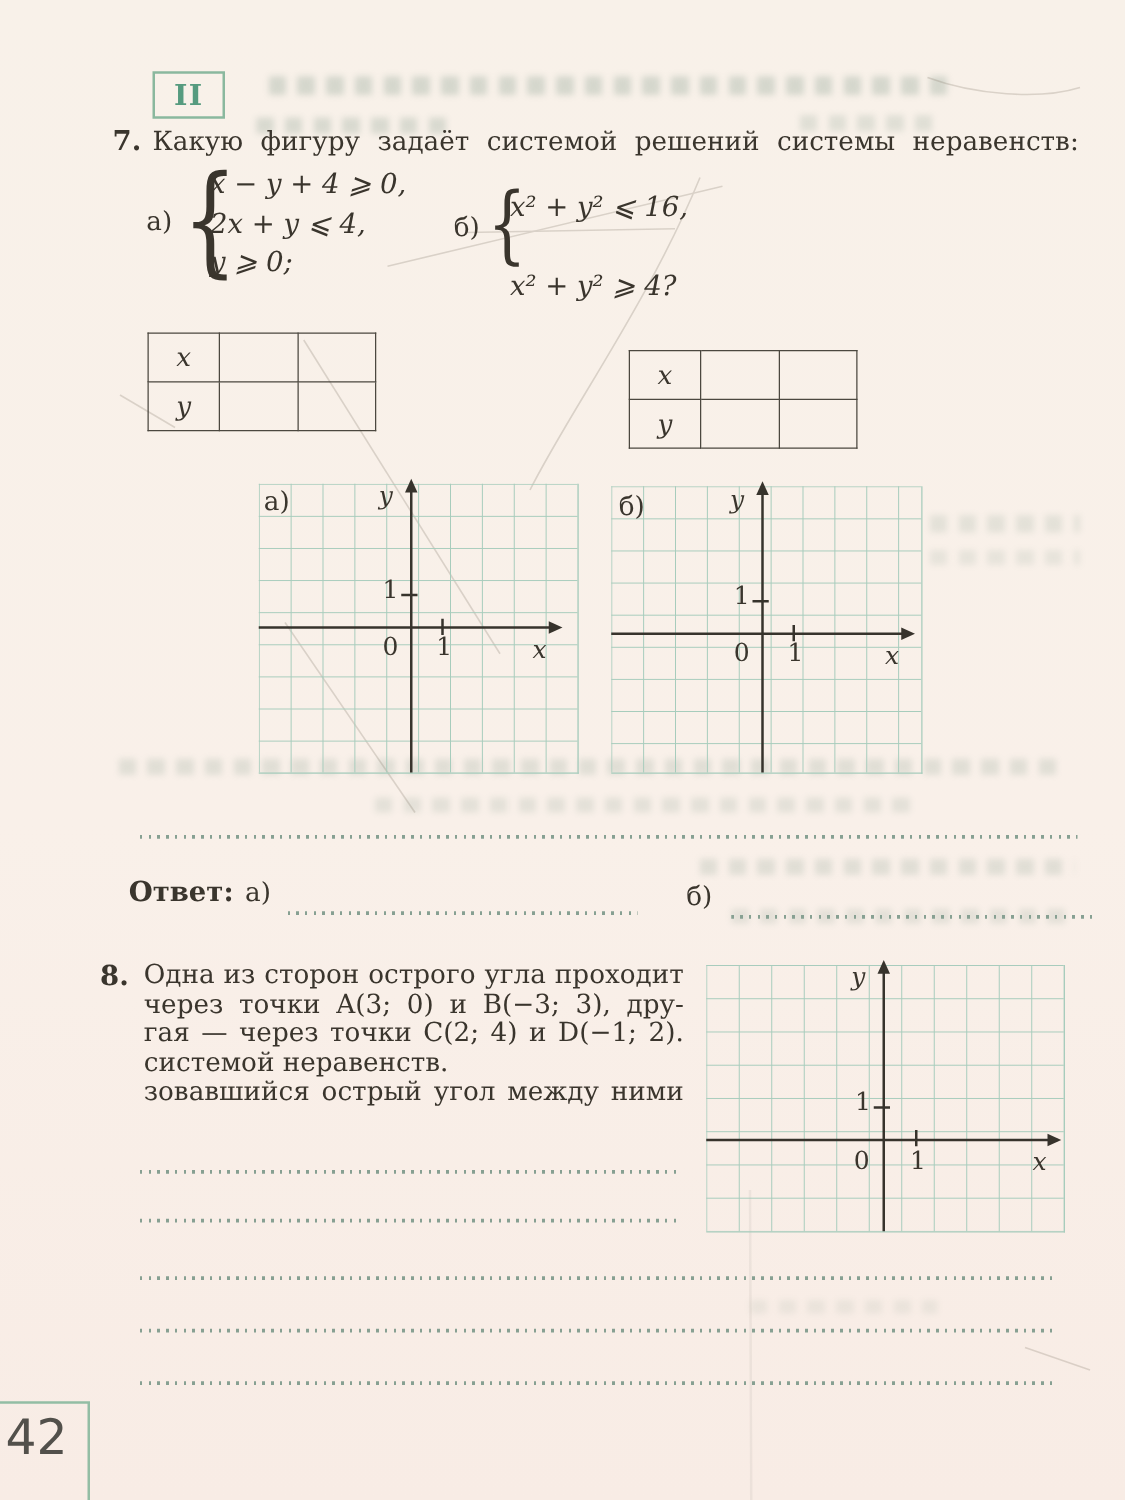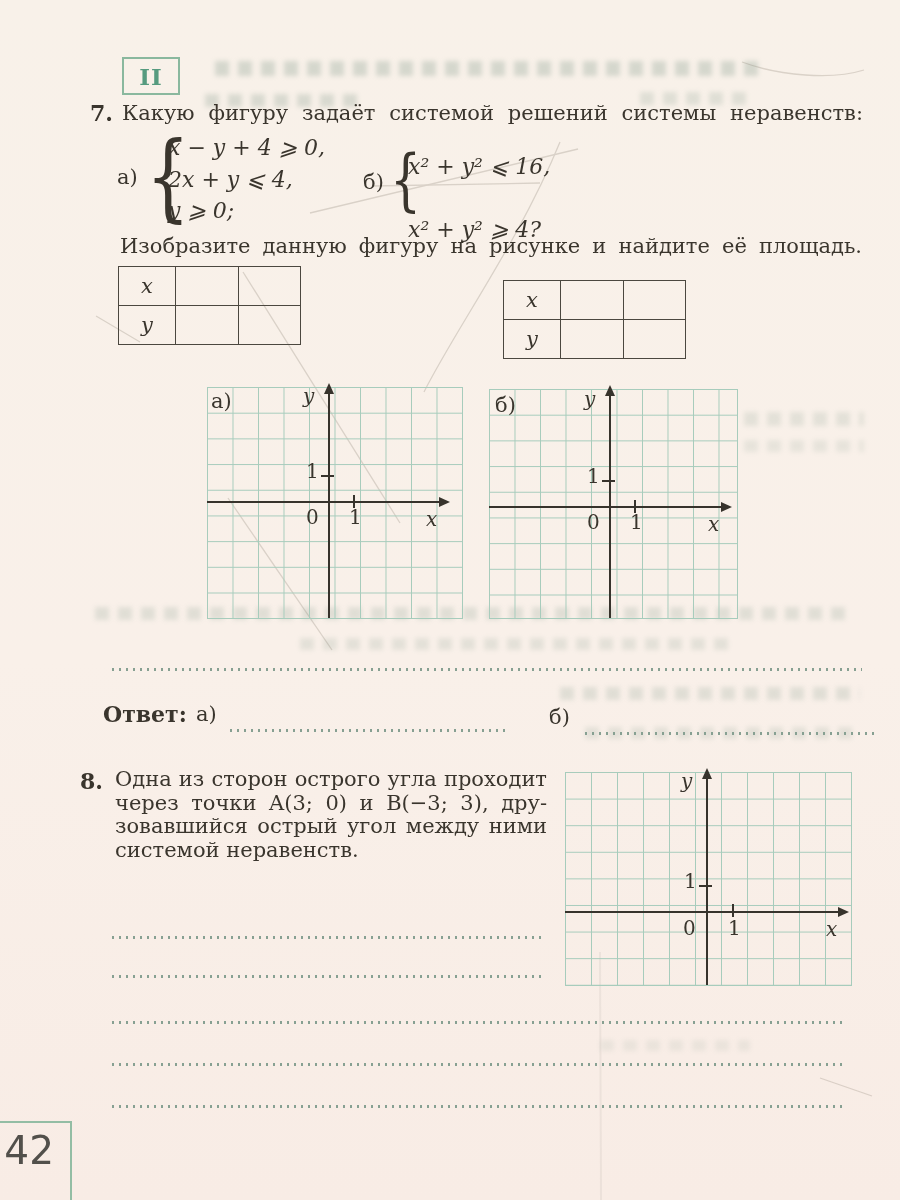--- a/index.html
+++ b/index.html
@@ -98,21 +98,20 @@
     <div class="math">y ⩾ 0;</div>
   </div>
 
   <div class="caselabel" style="left:363px;top:170px;">б)</div>
   <div class="brace" style="left:390px;top:146px;font-size:68px;"></div>
   <div class="abs" style="left:408px;top:149px;">
     <div class="math" style="line-height:36px;">x² + y² ⩽ 16,</div>
     <div class="math" style="line-height:36px;margin-top:27px;">x² + y² ⩾ 4?</div>
   </div>
 
-  <div class="stmt just" style="left:120px;top:233px;width:742px;">Изобразите данную фигуру на рисунке и найдите её площадь.</div>
 
   <table class="vtable" style="left:118px;top:266px;">
     <colgroup>
         <col style="width:57px">
         <col style="width:63px">
         <col style="width:62px">
       </colgroup>
     <tbody>
         <tr>
       <td class="lbl">x</td>
@@ -182,22 +181,23 @@
   <span class="abs bold" style="left:103px;top:701px;font-size:22px;">Ответ:</span>
   <span class="abs" style="left:196px;top:702px;font-size:21px;">а)</span>
   <div class="dotted" style="left:230px;top:729px;width:280px;"></div>
   <span class="abs" style="left:549px;top:705px;font-size:21px;">б)</span>
   <div class="dotted" style="left:585px;top:732px;width:290px;"></div>
 
   <div class="pnum" style="left:80px;top:768px;">8.</div>
   <div class="abs" style="left:115px;top:768px;width:432px;">
     <div class="p8line just">Одна из сторон острого угла проходит</div>
     <div class="p8line just">через точки A(3; 0) и B(−3; 3), дру-</div>
+    <div class="p8line just">гая — через точки C(2; 4) и D(−1; 2).</div>
+    <div class="p8line">системой неравенств.</div>
     <div class="p8line just">зовавшийся острый угол между ними</div>
-    <div class="p8line">системой неравенств.</div>
   </div>
 
   <div class="grid" style="left:565px;top:772px;width:286px;height:213px;background-size:26px 26.6px;">
     <div class="vax" style="left:141px;"></div>
     <div class="arr-up" style="left:136.5px;top:-4px;"></div>
     <span class="glab ital" style="left:116px;top:-1px;">y</span>
     <div class="hax" style="top:139px;width:281px;"></div>
     <div class="arr-rt" style="left:273px;top:134.5px;"></div>
     <span class="glab ital" style="left:261px;top:147px;">x</span>
     <div class="tick-h" style="left:134px;top:113px;"></div>

